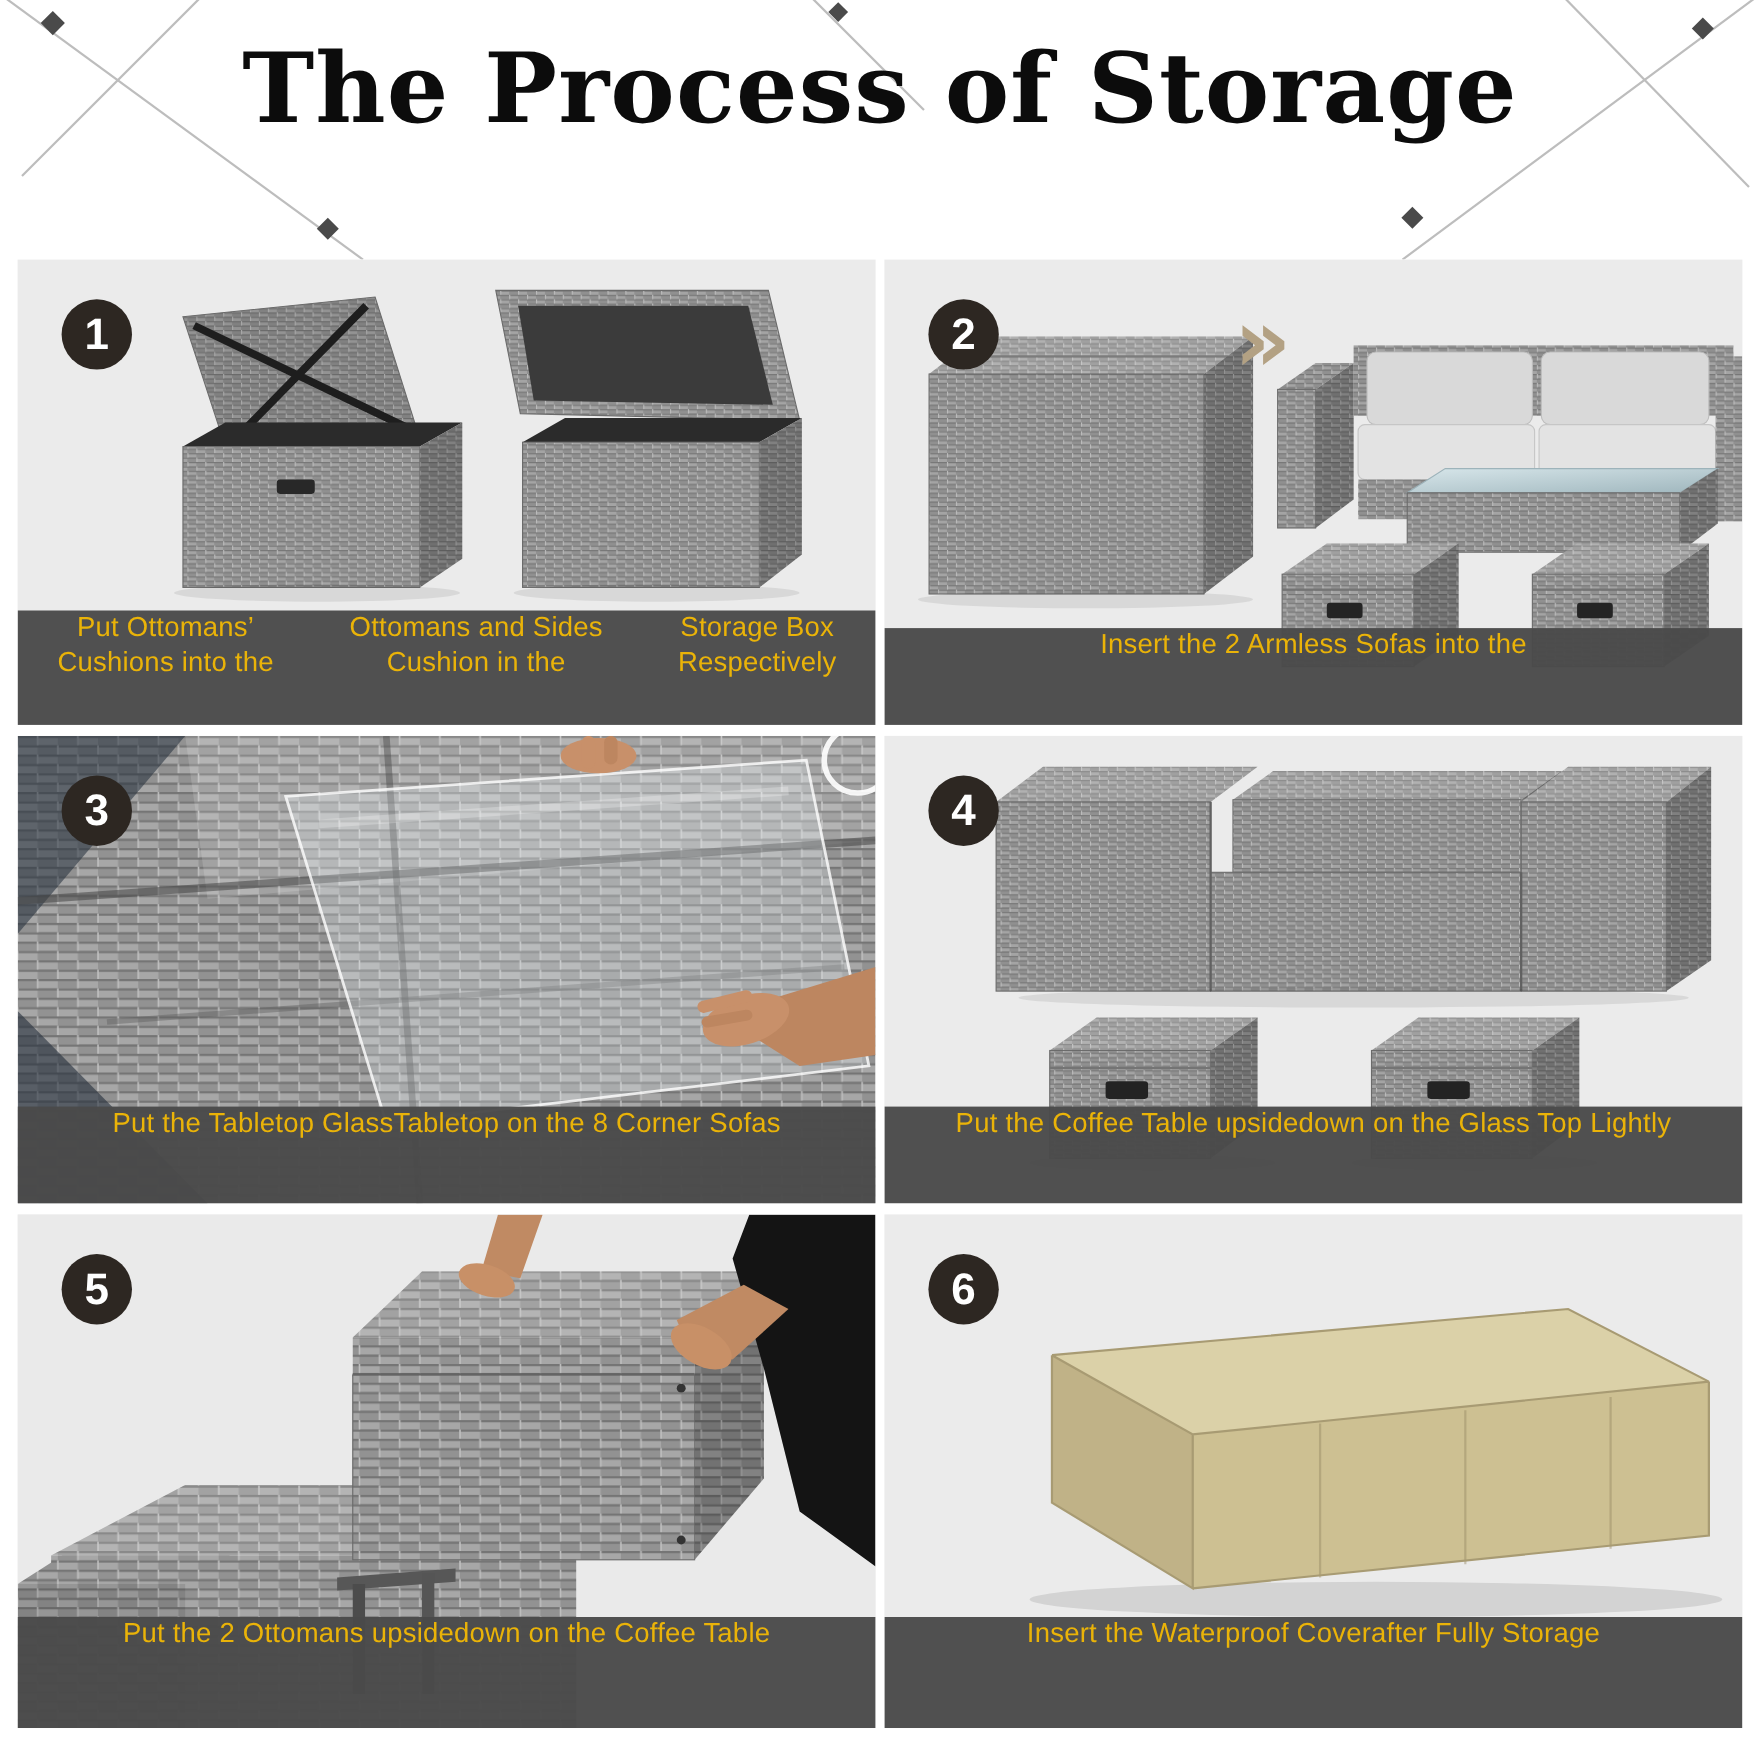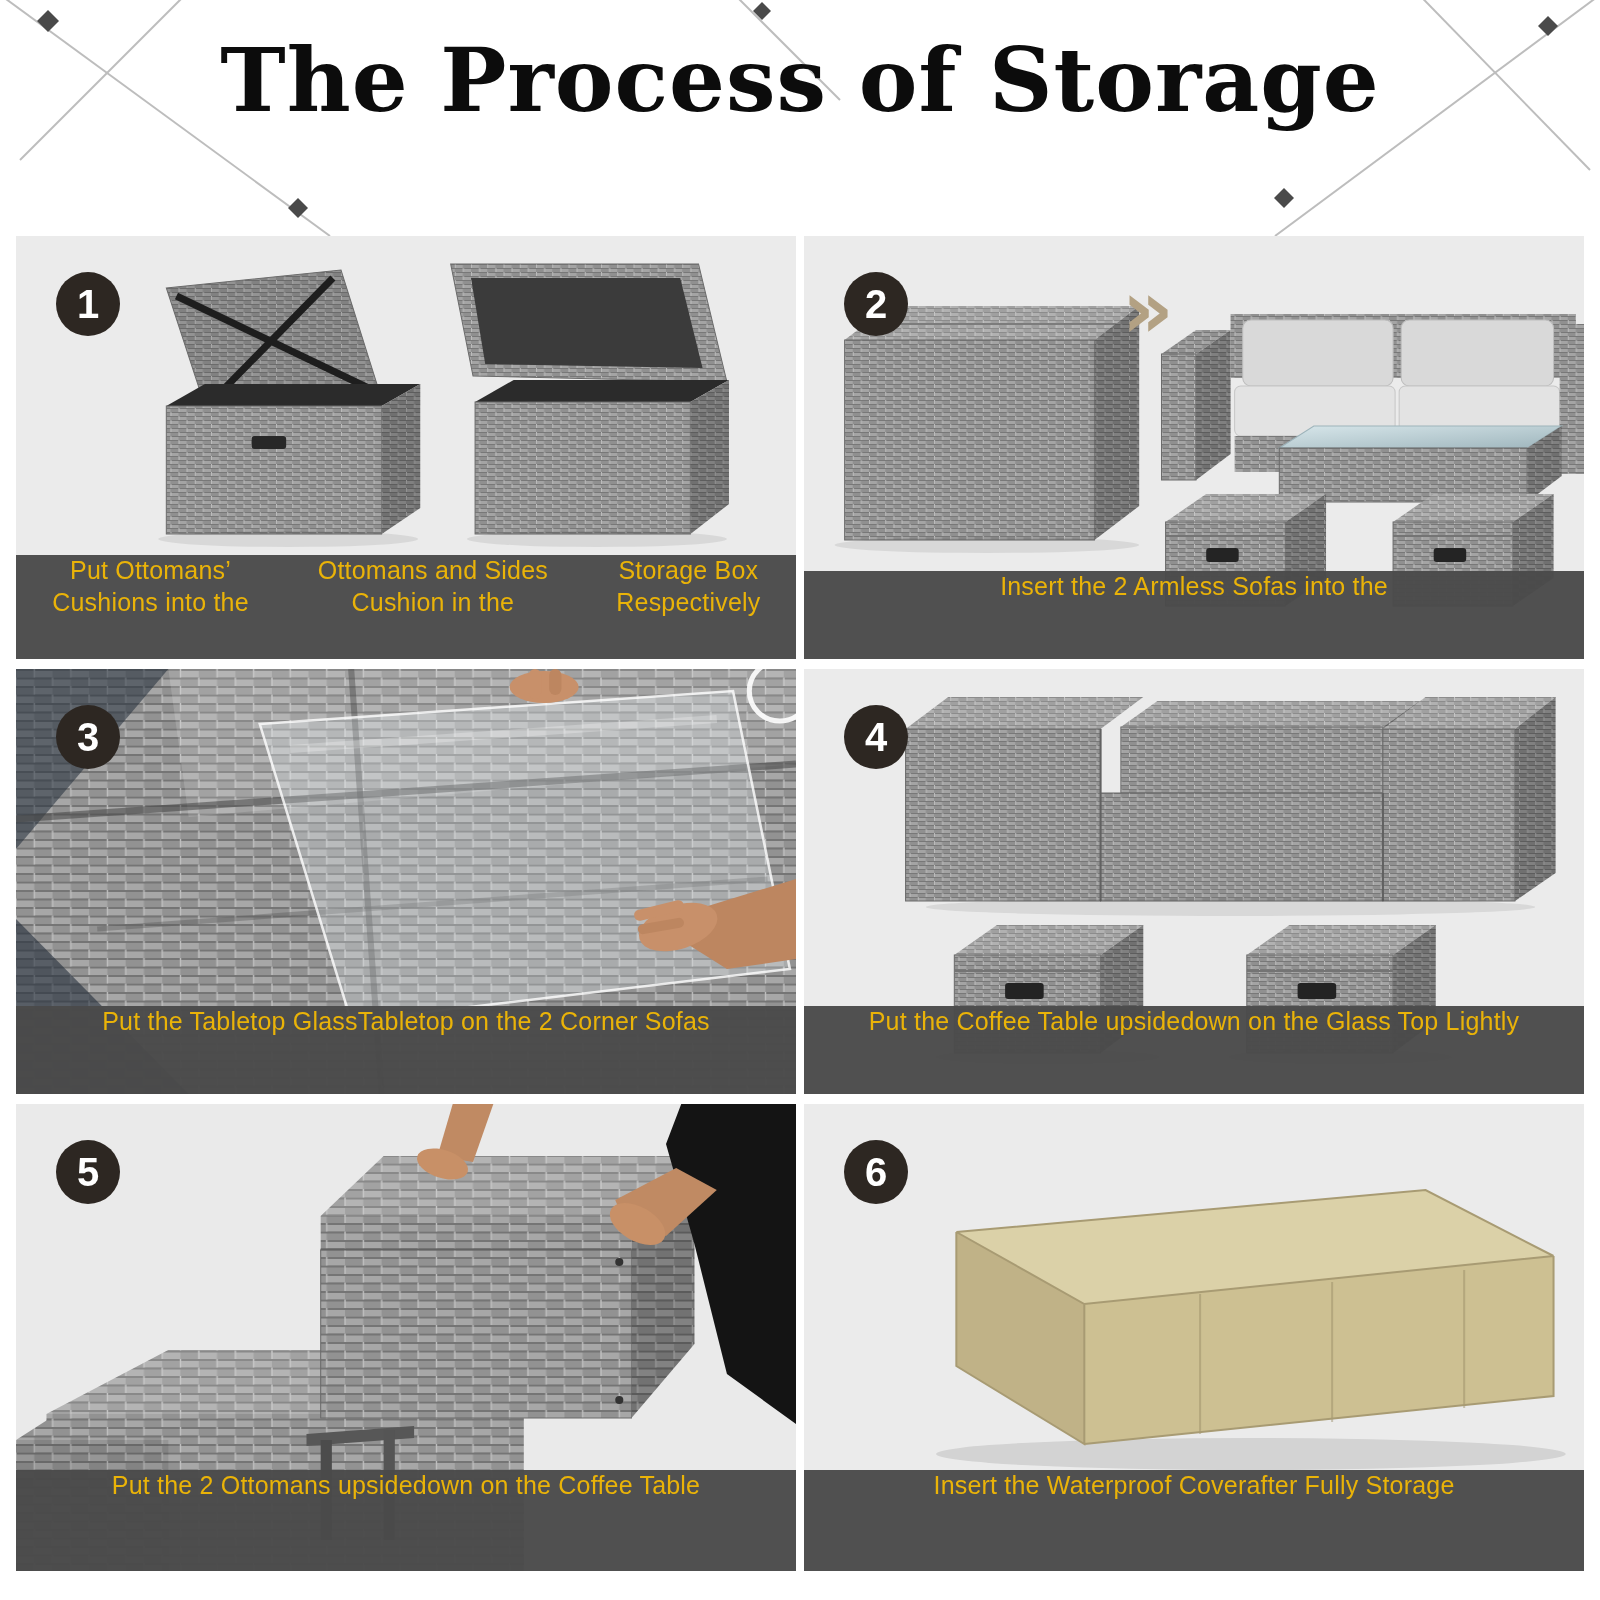--- a/index.html
+++ b/index.html
@@ -178,21 +178,21 @@
       <g>
         <ellipse cx="520" cy="18" rx="34" ry="16" fill="#c8906a"></ellipse>
         <rect x="505" y="0" width="12" height="30" rx="6" fill="#c8906a"></rect>
         <rect x="525" y="0" width="12" height="26" rx="6" fill="#bd8660"></rect>
       </g>
       <circle cx="752" cy="22" r="30" fill="none" stroke="#ffffff" stroke-width="5" opacity=".9"></circle>
     </svg>
     <div class="badge">3</div>
     <div class="cap">
       <div>Put the Tabletop Glass</div>
-      <div>Tabletop on the 2 Corner Sofas</div>
+      <div>Tabletop on the 8 Corner Sofas</div>
     </div>
   </div>
 
   <div class="panel p4">
     <svg class="illus" viewBox="0 0 768 425" preserveAspectRatio="none">
       <g>
         <polygon points="100,60 142,28 334,28 292,60" fill="url(#wk)"></polygon>
         <polygon points="100,60 142,28 334,28 292,60" class="lite"></polygon>
         <rect x="100" y="60" width="192" height="172" fill="url(#wk)" stroke="#6b6b6b"></rect>
         <polygon points="312,58 348,32 606,32 570,58" fill="url(#wk)"></polygon>

